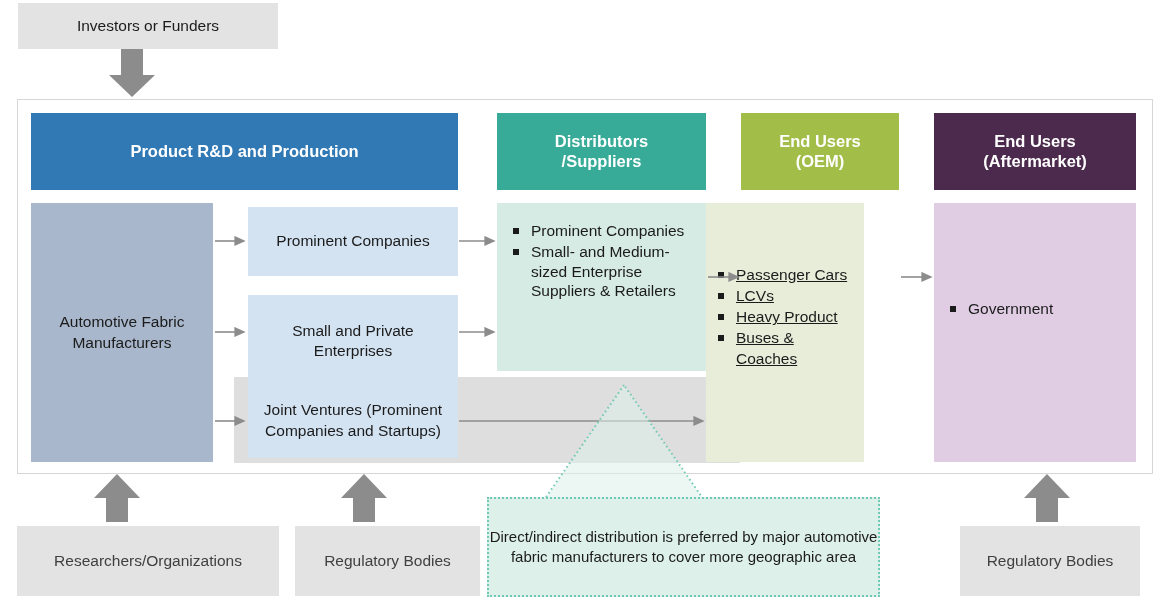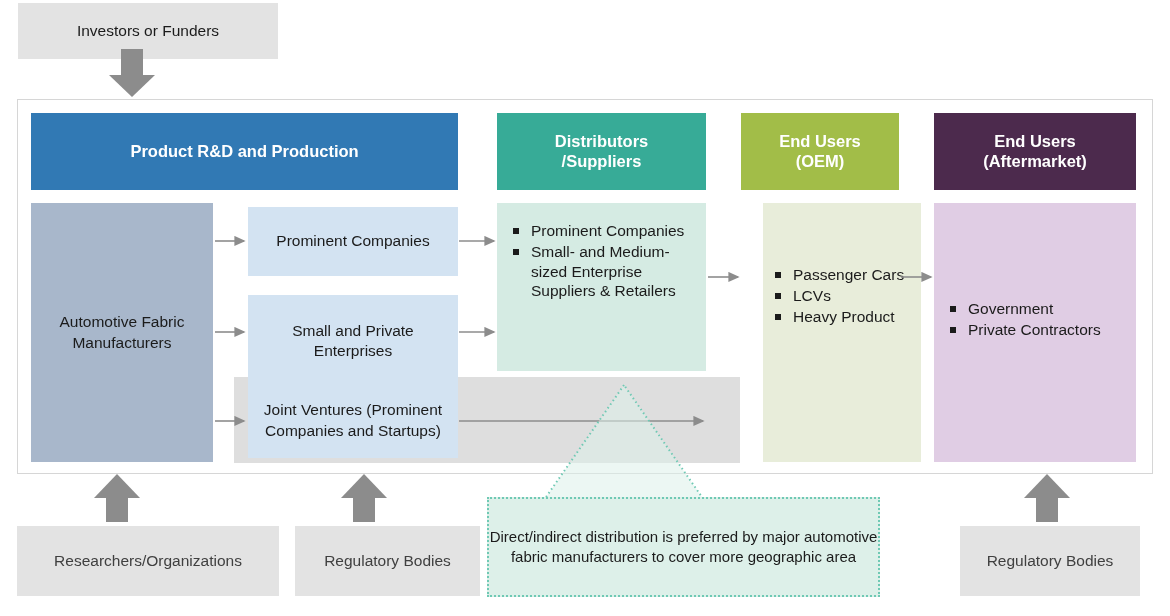--- a/index.html
+++ b/index.html
@@ -5,21 +5,21 @@
   html,body{margin:0;padding:0;background:#ffffff;}
   body{
     width:1170px;height:616px;position:relative;overflow:hidden;
     font-family:"Liberation Sans","DejaVu Sans",sans-serif;
     color:#1b1b1b;
   }
   .abs{position:absolute;box-sizing:border-box;}
 
   
   #investors-box{
-    left:18px;top:3px;width:260px;height:56px;
+    left:18px;top:3px;width:260px;height:46px;
     background:#e3e3e3;
     display:flex;align-items:center;justify-content:center;
     font-size:15.5px;color:#1b1b1b;
   }
   
   .block-arrow{position:absolute;}
   .block-arrow .shaft{position:absolute;background:#8c8c8c;}
   .block-arrow .head{position:absolute;width:0;height:0;}
   
   #arrow-investors-down{left:109px;top:49px;width:46px;height:48px;}
@@ -65,22 +65,22 @@
   #box-small-private{top:295px;height:92px;}
   #box-joint-ventures{top:383px;height:75px;}
 
   #gray-band{left:234px;top:377px;width:506px;height:86px;background:#dedede;}
 
   #panel-distributors{
     left:497px;top:203px;width:209px;height:168px;background:#d5ebe3;
     padding:18px 10px 0 14px;font-size:15.5px;line-height:1.28;
   }
   #panel-oem{
-    left:763px;top:203px;width:158px;height:259px;background:#e8edda;
-    padding:62px 8px 0 10px;font-size:15.5px;line-height:1.3;
+    left:706px;top:203px;width:158px;height:259px;background:#e8edda;
+    padding:62px 8px 0 10px;font-size:15.5px;line-height:1.3;text-decoration:underline;
   }
   #panel-aftermarket{
     left:934px;top:203px;width:202px;height:259px;background:#e0cde4;
     padding:96px 0 0 14px;font-size:15.5px;line-height:1.3;
   }
 
   
   ul.bul{list-style:none;margin:0;padding:0;}
   ul.bul>li{position:relative;padding-left:20px;margin:0 0 1px 0;}
   ul.bul>li:before{
@@ -166,27 +166,27 @@
     <li>Prominent Companies</li>
     <li>Small- and Medium-sized Enterprise Suppliers &amp; Retailers</li>
   </ul>
 </div>
 
 <div class="abs" id="panel-oem">
   <ul class="bul">
     <li>Passenger Cars</li>
     <li>LCVs</li>
     <li>Heavy Product</li>
+    <li>Buses &amp; Coaches</li>
   </ul>
 </div>
 
 <div class="abs" id="panel-aftermarket">
   <ul class="bul">
     <li>Government</li>
-    <li>Private Contractors</li>
   </ul>
 </div>
 
 <svg id="connectors">
   <defs>
     <marker id="ah" markerWidth="7" markerHeight="7" refX="6" refY="3.2" orient="auto">
       <path d="M0,0 L7,3.2 L0,6.4 z" fill="#8c8c8c"></path>
     </marker>
   </defs>
   <g stroke="#8c8c8c" stroke-width="1.6" fill="none" marker-end="url(#ah)">

